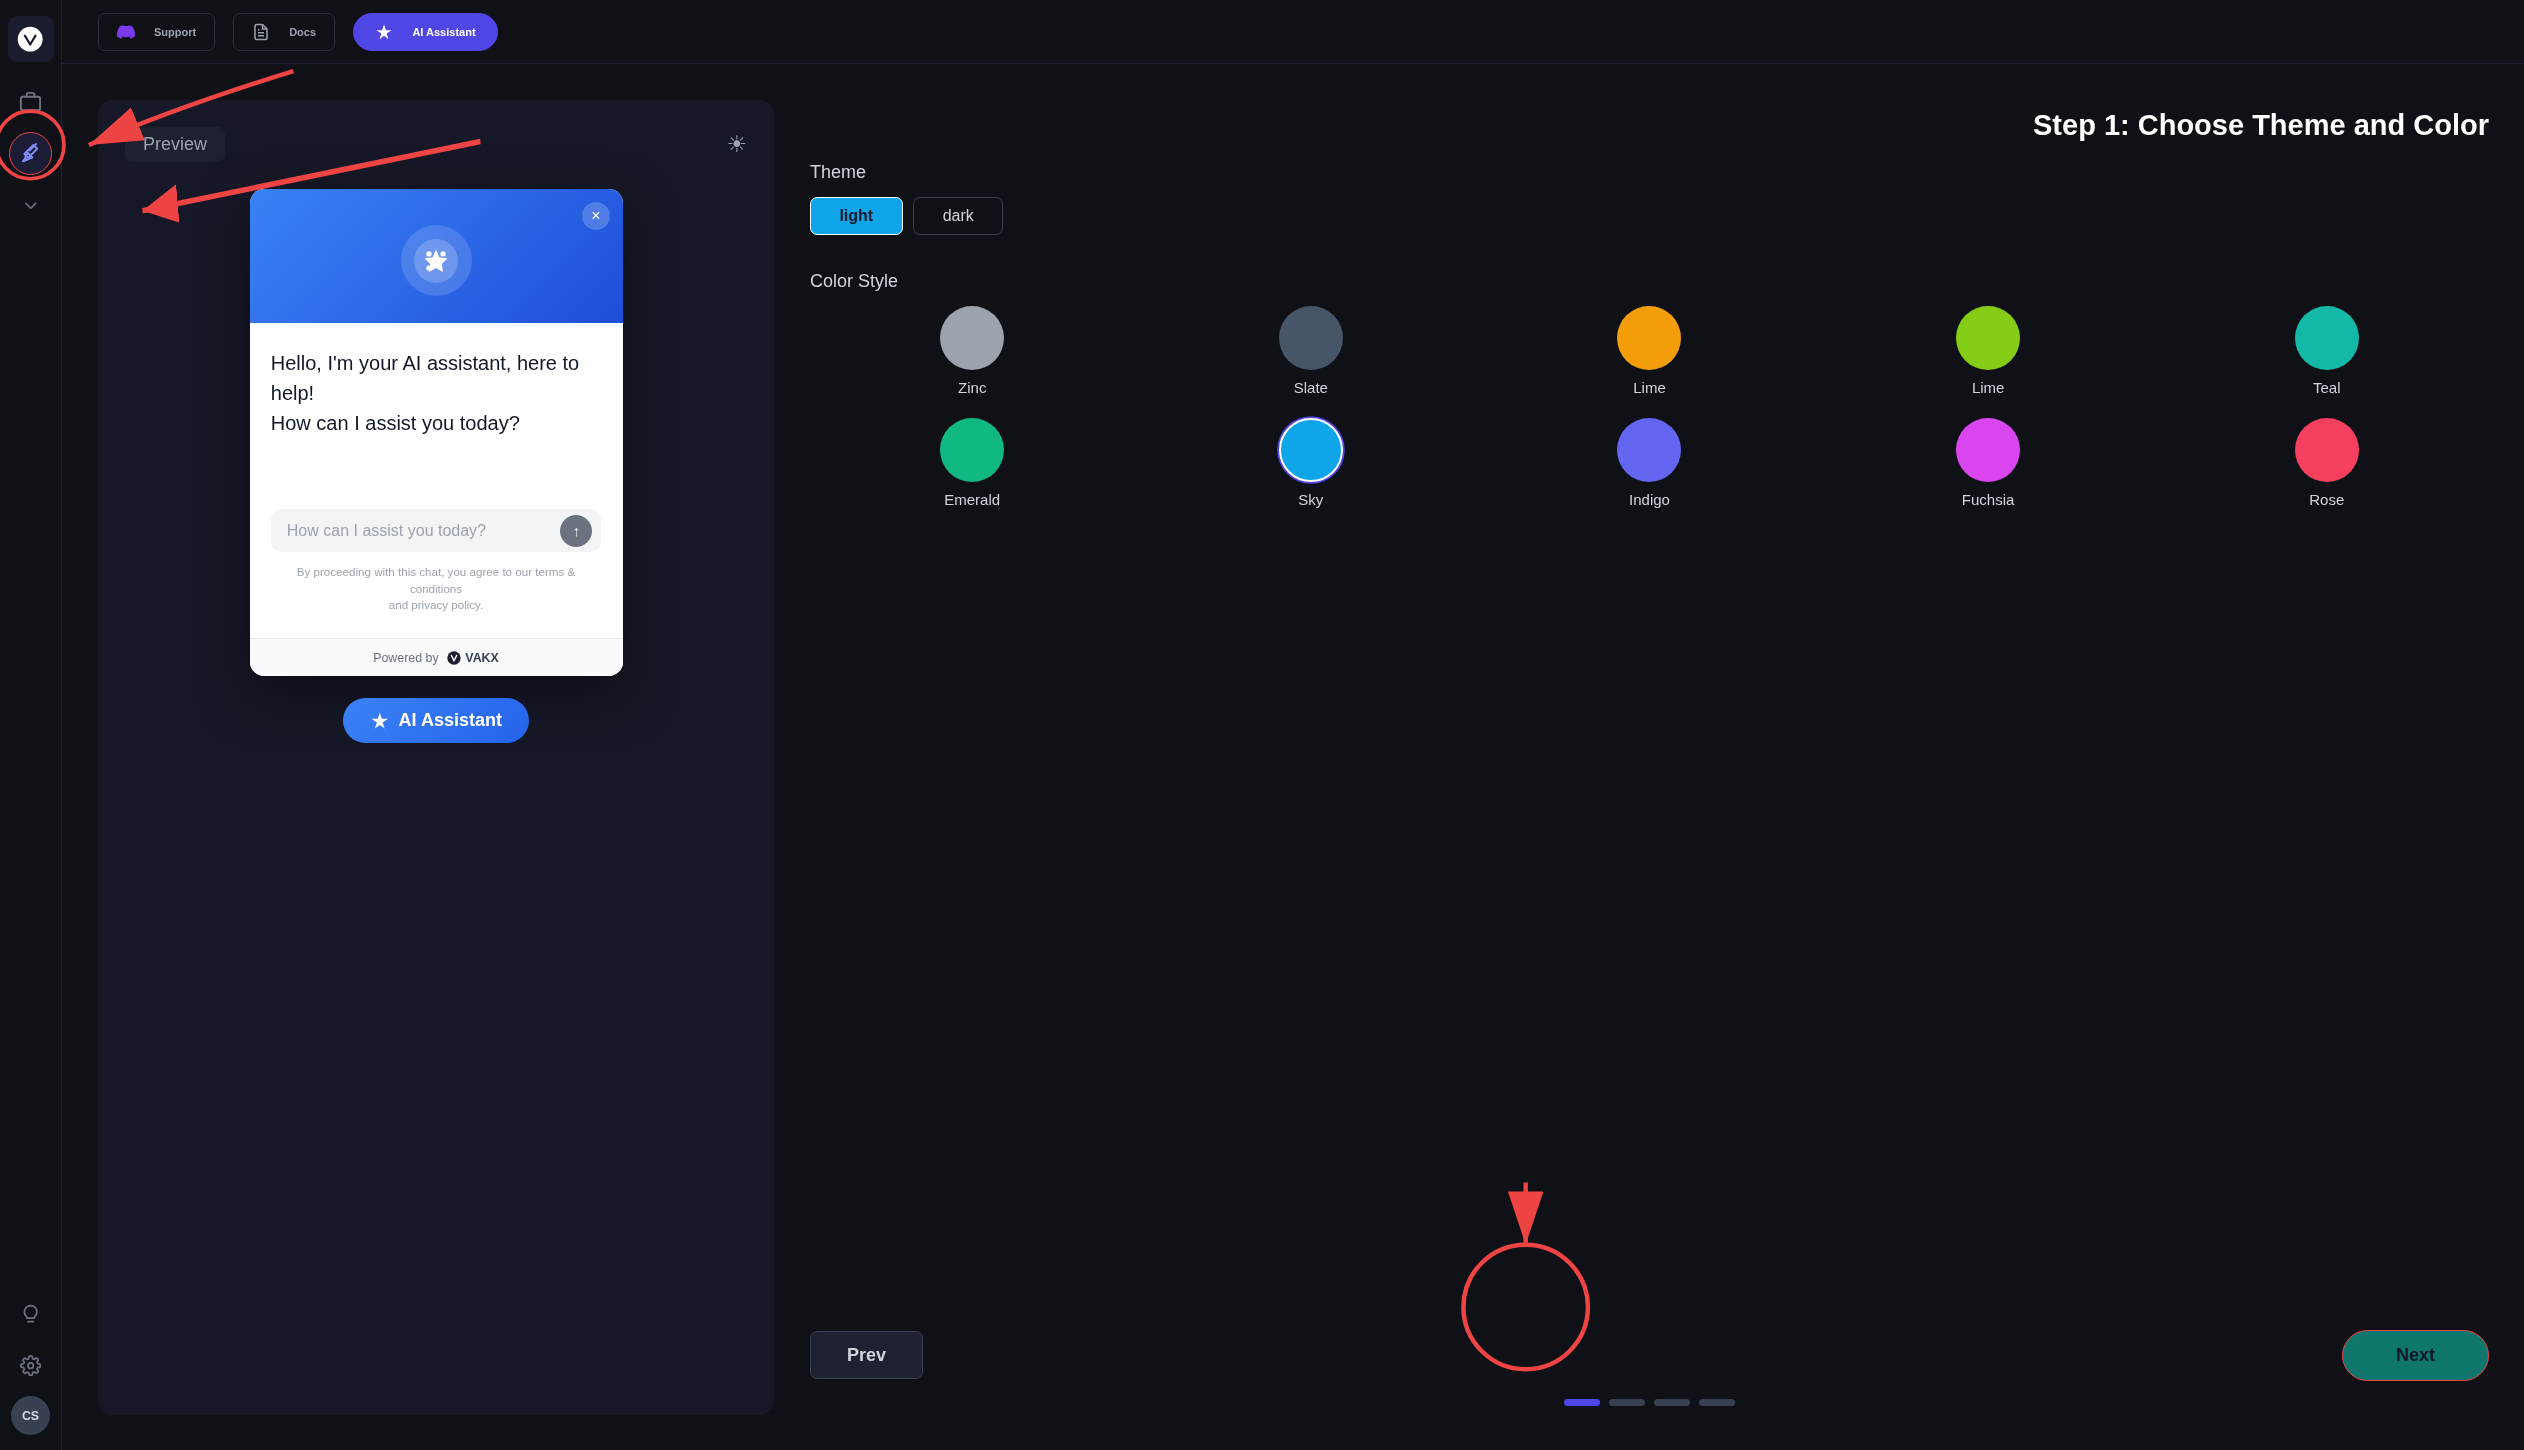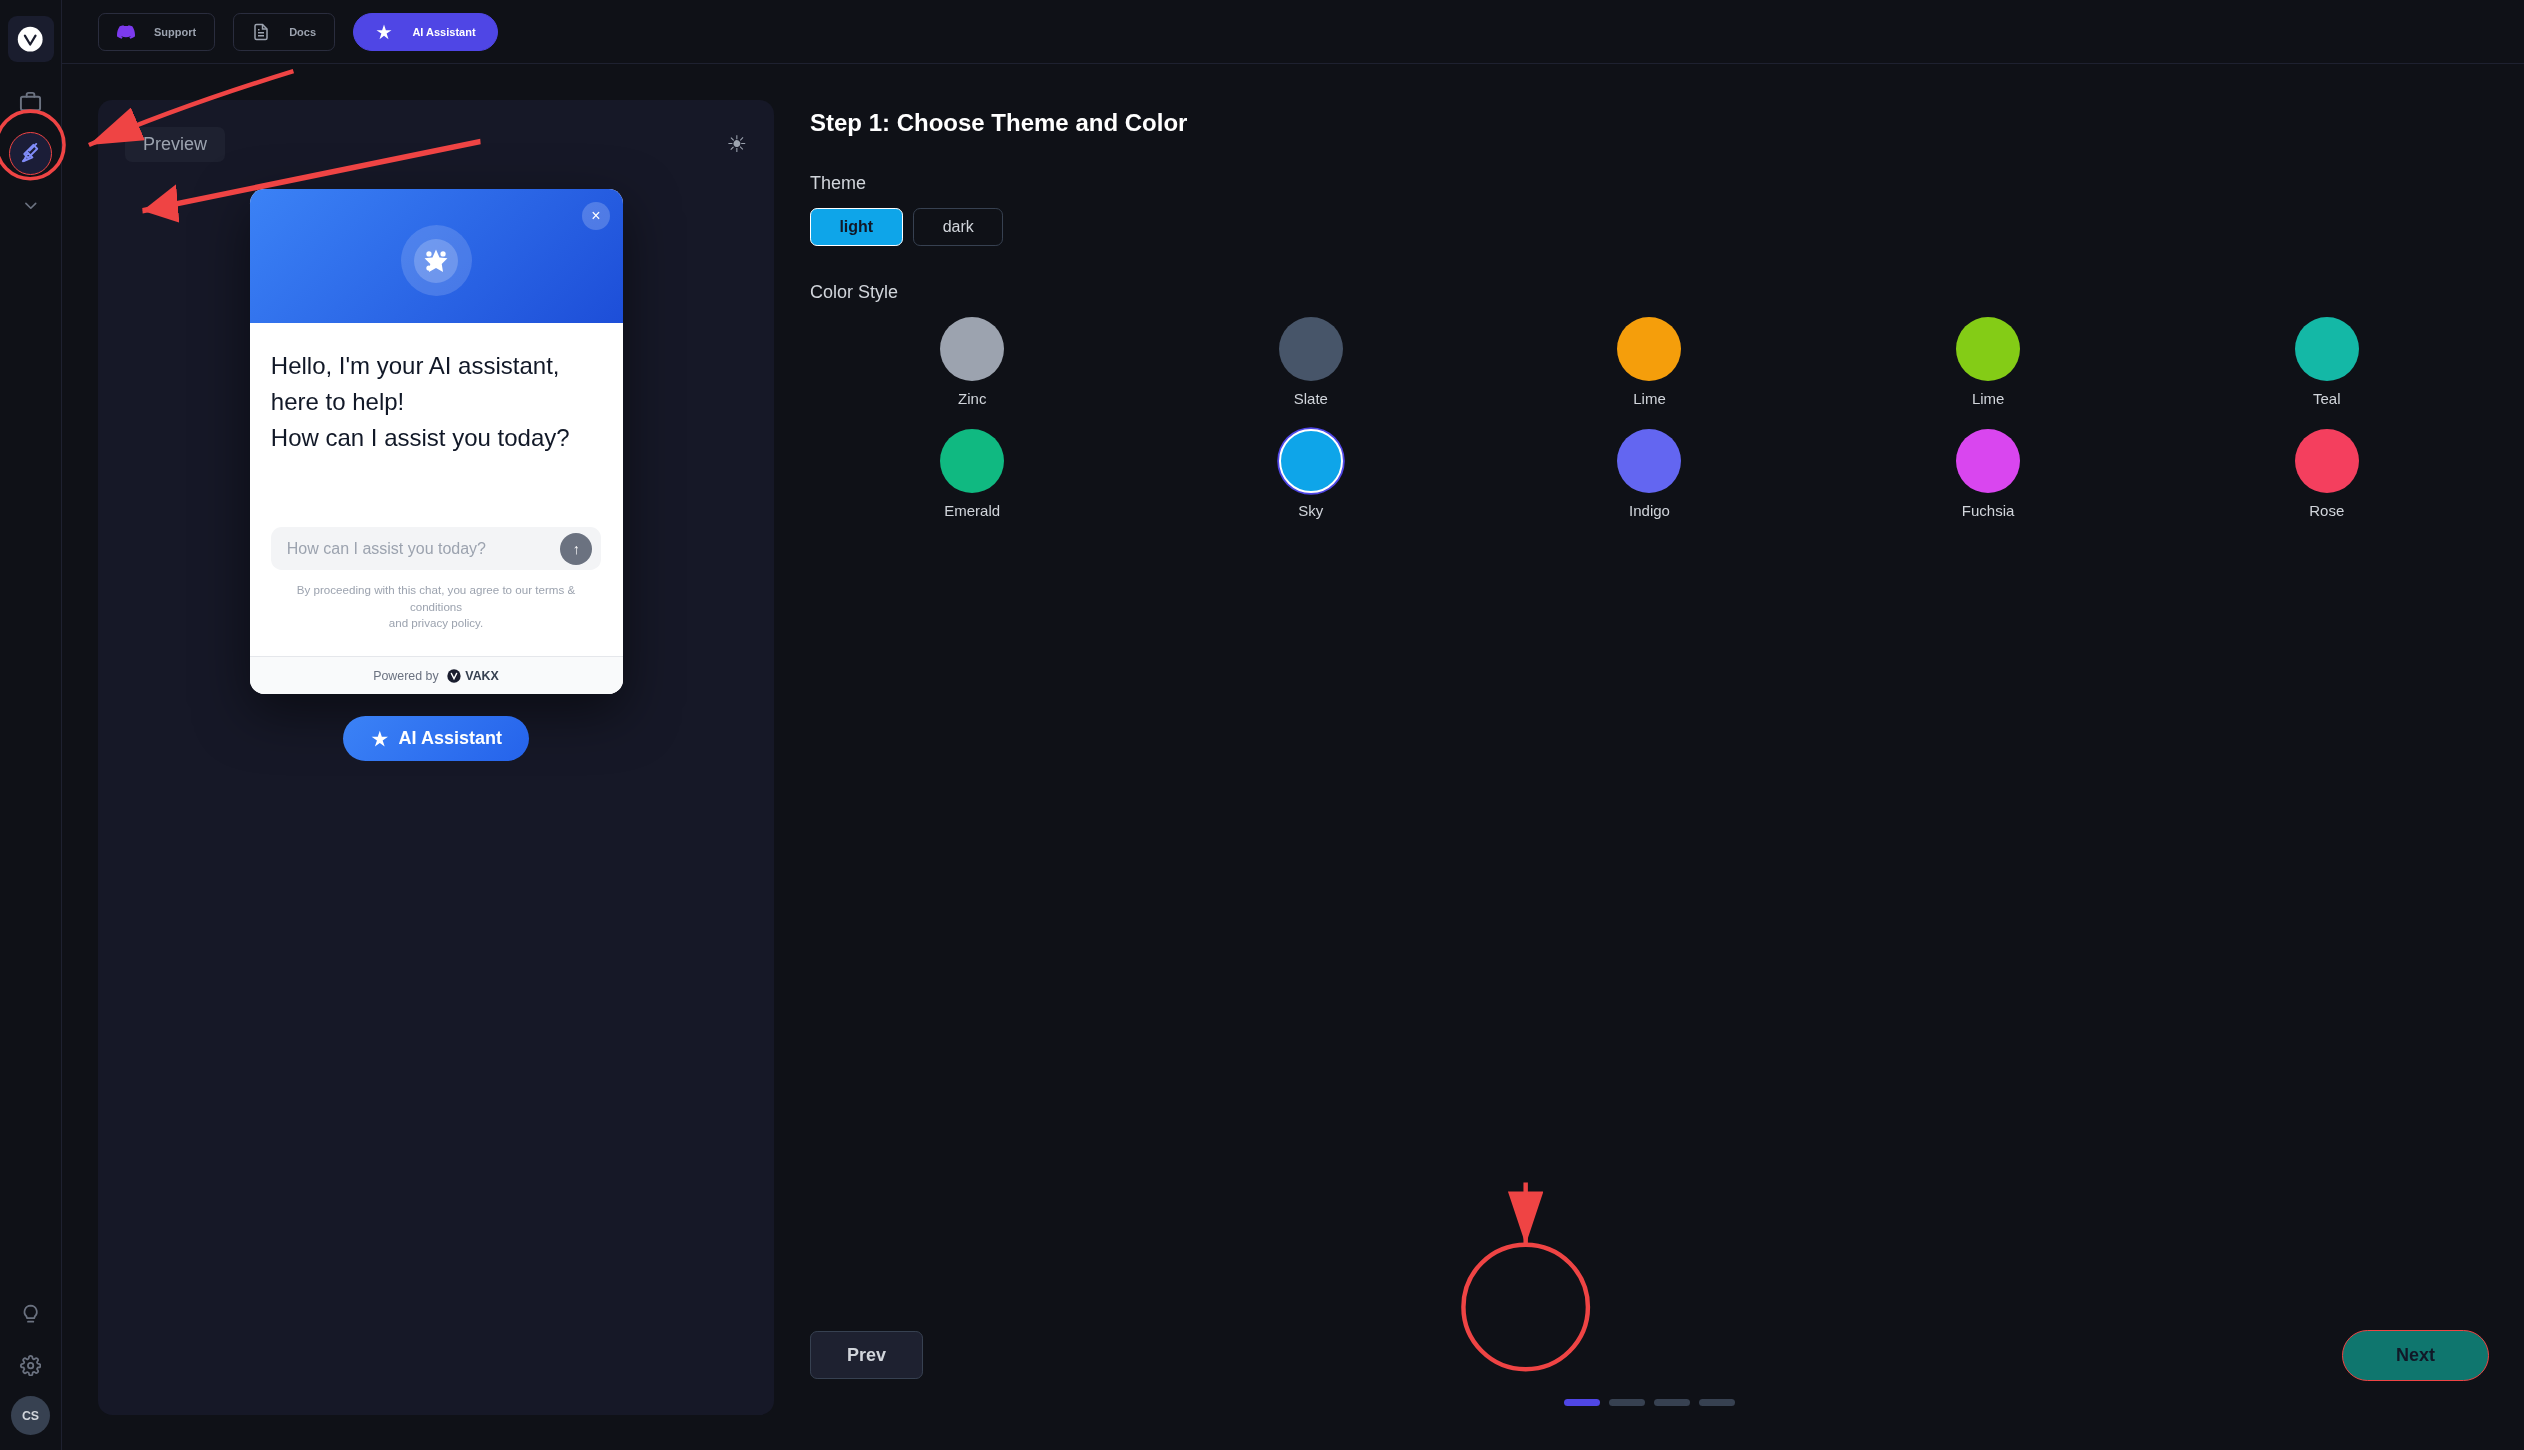--- a/index.html
+++ b/index.html
@@ -196,21 +196,21 @@
       display: flex;
       align-items: center;
       justify-content: center;
     }
     .chat-avatar svg { width: 44px; height: 44px; }
     .chat-body {
       background: #fff;
       padding: 25px 21.3px;
     }
     .chat-message {
-      font-size: 24px;
+      font-size: 20px;
       color: #111827;
       line-height: 1.5;
       margin-bottom: 18px;
     }
     .chat-input-area {
       background: #f3f4f6;
       border-radius: 10.7px;
       padding: 12.4px 44px 12.4px 16px;
       position: relative;
       margin-bottom: 12.4px;
@@ -277,24 +277,25 @@
     }
 
     
     .config-panel {
       flex: 1;
       display: flex;
       flex-direction: column;
       padding: 9px 0;
     }
     .config-title {
-      font-size: 24px;
+      font-size: 29px;
       font-weight: 700;
       color: #fff;
-      margin-bottom: 36px;
+      margin-bottom: 20px;
+      text-align: right;
     }
     .config-section-label {
       font-size: 18px;
       color: #d1d5db;
       margin-bottom: 14.2px;
     }
     .theme-options {
       display: flex;
       gap: 10.7px;
       margin-bottom: 36px;

